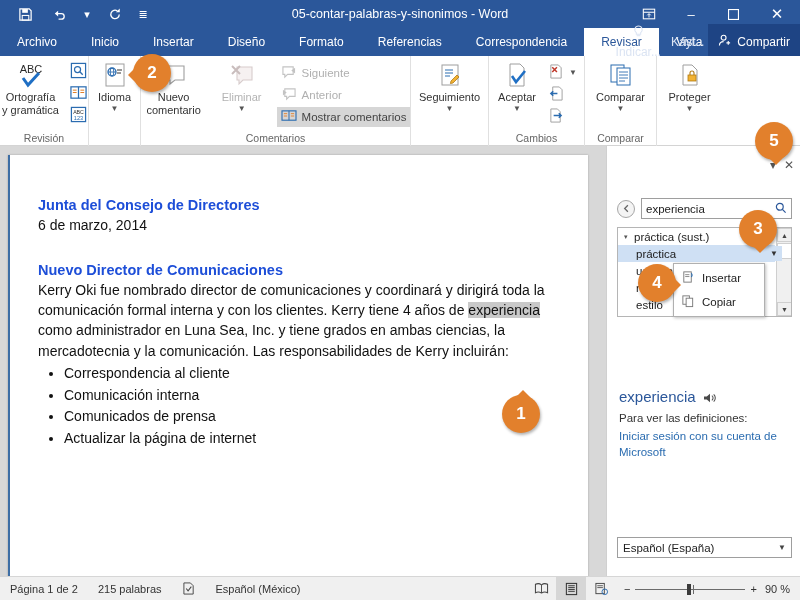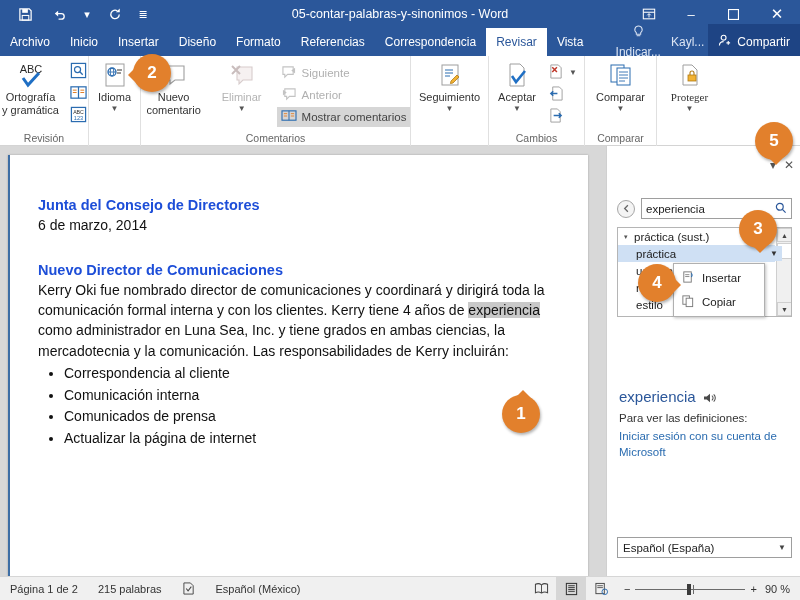--- a/index.html
+++ b/index.html
@@ -36,21 +36,21 @@
     color:#fff; font-size:13px;
   }
   .win-btn.close { width:46px; font-size:15px; }
 
   
   .tabbar {
     position:absolute; left:0; top:28px; width:800px; height:28px;
     background:#2b579a; display:flex; align-items:stretch; font-size:12px;
   }
   .tab {
-    display:flex; align-items:center; padding:0 10px; color:#ffffff; height:28px;
+    display:flex; align-items:center; padding:0 17px; color:#ffffff; height:28px;
     white-space:nowrap;
   }
   .tab.active { background:#ffffff; color:#2b579a; }
   .tab-right {
     position:absolute; right:0; top:0; height:28px; display:flex; align-items:center;
   }
   .tellme { display:flex; align-items:center; gap:4px; color:#dbe4f3; padding:0 6px; font-size:12px;flex-direction:column;}
   .user { color:#dbe4f3; padding:0 4px; font-size:12px; }
   .share {
     background:#1e4484; color:#fff; height:36px; display:flex; align-items:center;
@@ -497,21 +497,21 @@
                 <line x1="13" y1="19" x2="19" y2="19" stroke="#2b6cb0" stroke-width=".9"></line>
               </svg>
           </span>
           <span>Comparar</span>
           <span class="arrowdn">▼</span>
         </div>
       </div>
       <div class="rgroup-label">Comparar</div>
     </div>
 
-    <div class="rgroup" style="width:66px;font-family:Liberation Serif, serif;">
+    <div class="rgroup" style="width:66px;">
       <div class="rgroup-body">
         <div class="bigbtn" style="width:60px;">
           <span class="ic">
             <svg width="30" height="28" viewBox="0 0 30 28">
                 <path d="M8 3h9l5 5v15H8z" fill="#fff" stroke="#9e9e9e" stroke-width="1"></path>
                 <rect x="13" y="13" width="8" height="6" fill="#f2b233" stroke="#b07a16" stroke-width=".8"></rect>
                 <path d="M15 13v-2a2 2 0 0 1 4 0v2" fill="none" stroke="#b07a16" stroke-width="1.1"></path>
               </svg>
           </span>
           <span>Proteger</span>

